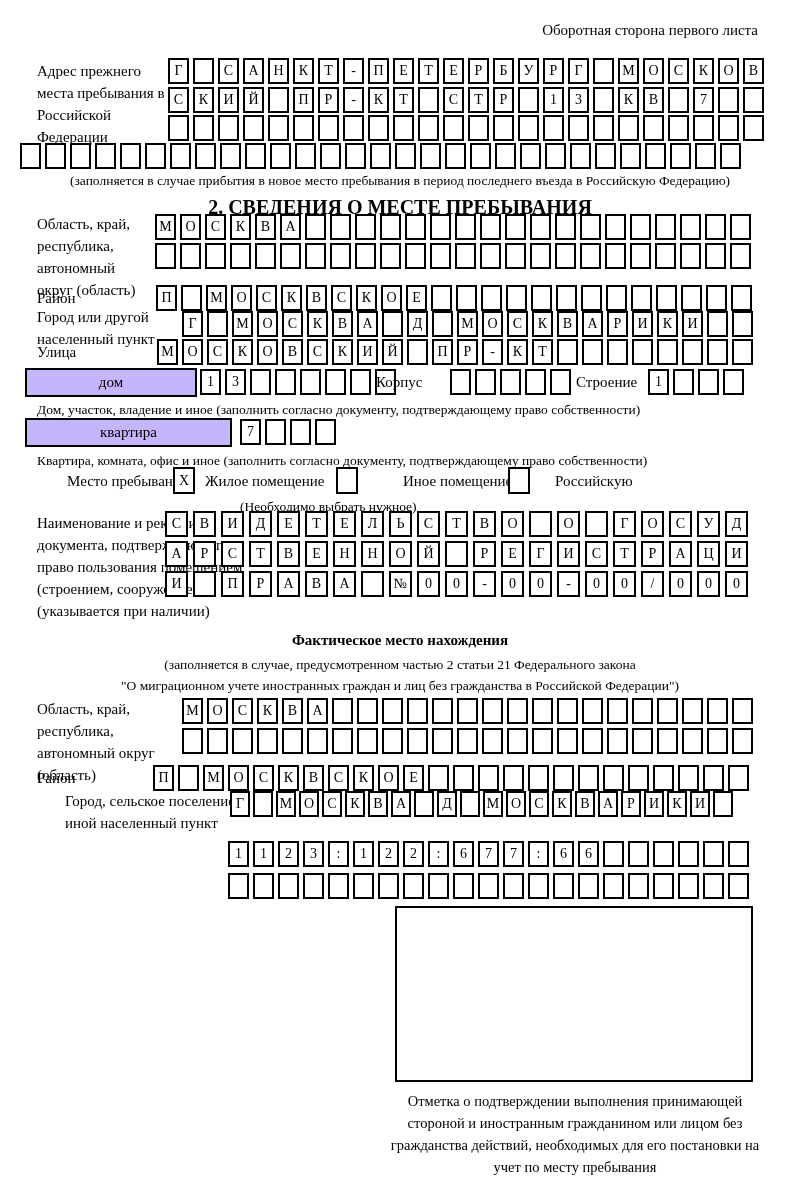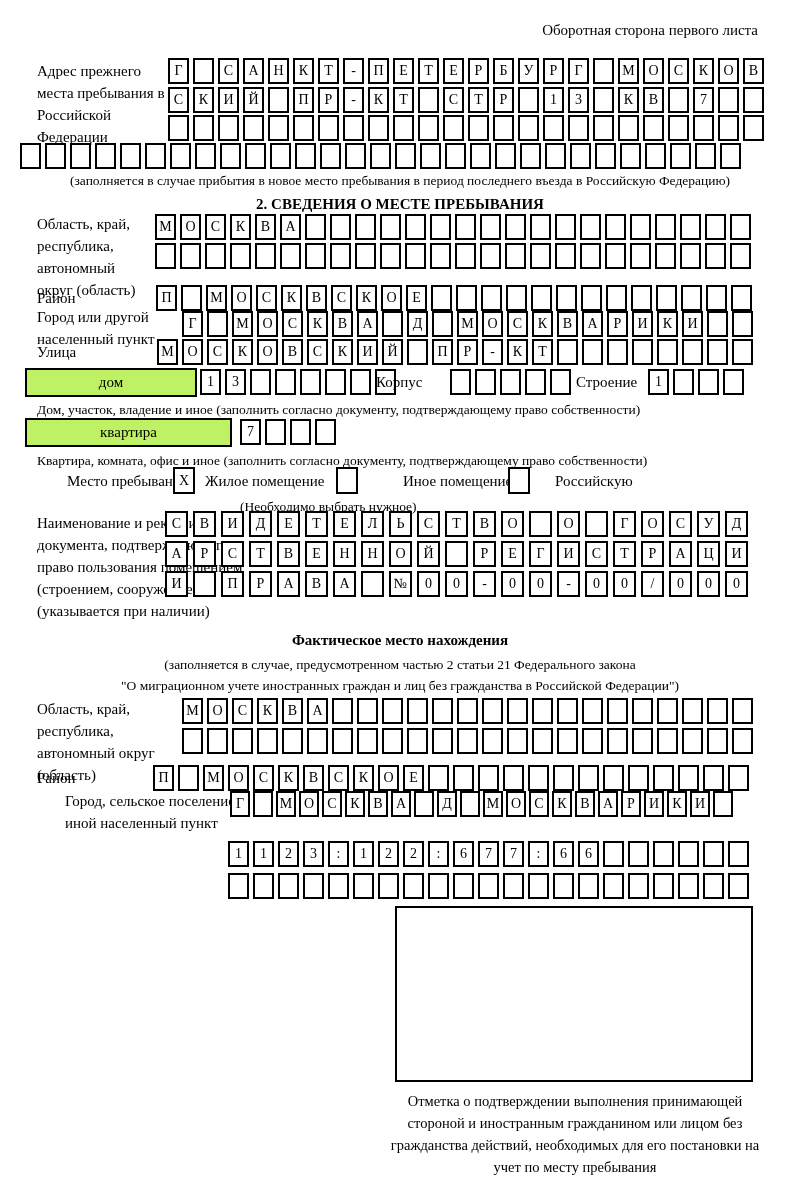--- a/index.html
+++ b/index.html
@@ -2,33 +2,33 @@
 <html><head>
 <meta charset="utf-8">
 <style>
   html,body{margin:0;padding:0;background:#fff;}
   .page{
     position:relative;width:800px;height:1180px;background:#fff;
     font-family:"Liberation Serif","DejaVu Serif",serif;color:#000;overflow:hidden;
   }
   .lbl{position:absolute;font-size:15px;line-height:22px;}
   .note{position:absolute;left:0;width:800px;text-align:center;font-size:13.5px;}
-  .sec-title{position:absolute;left:0;width:800px;text-align:center;font-weight:bold;font-size:15px;}
+  .sec-title{position:absolute;left:0;width:800px;text-align:center;font-weight:bold;font-size:20px;}
   .cellrow{position:absolute;display:flex;gap:4px;}
   .cellrow.wide{gap:5px;}
   .cell{
     width:21px;height:26px;border:2px solid #000;box-sizing:border-box;
     display:flex;align-items:center;justify-content:center;
     font-size:14px;line-height:1;background:#fff;flex:0 0 auto;
   }
   .cellrow.wide .cell{width:23px;}
   .cellrow.tight{gap:3px;}
   .cellrow.tight .cell{width:20px;}
   .fieldbox{
-    position:absolute;border:2px solid #000;box-sizing:border-box;background:#bef264;
+    position:absolute;border:2px solid #000;box-sizing:border-box;background:#c4b5fd;
     display:flex;align-items:center;justify-content:center;font-size:15px;
   }
   .checkbox{
     position:absolute;width:22px;height:27px;border:2px solid #000;box-sizing:border-box;
     display:flex;align-items:center;justify-content:center;font-size:14px;background:#fff;
   }
   .stamp-box{position:absolute;border:2px solid #000;box-sizing:border-box;background:#fff;}
   .caption{position:absolute;text-align:center;font-size:14.5px;line-height:22px;}
   .header-note{position:absolute;font-size:15px;}
 </style>

